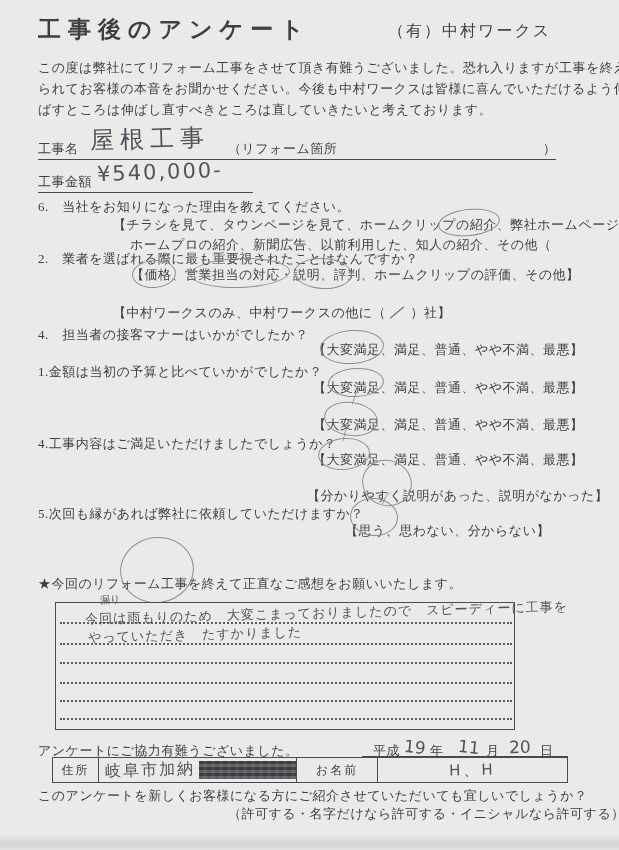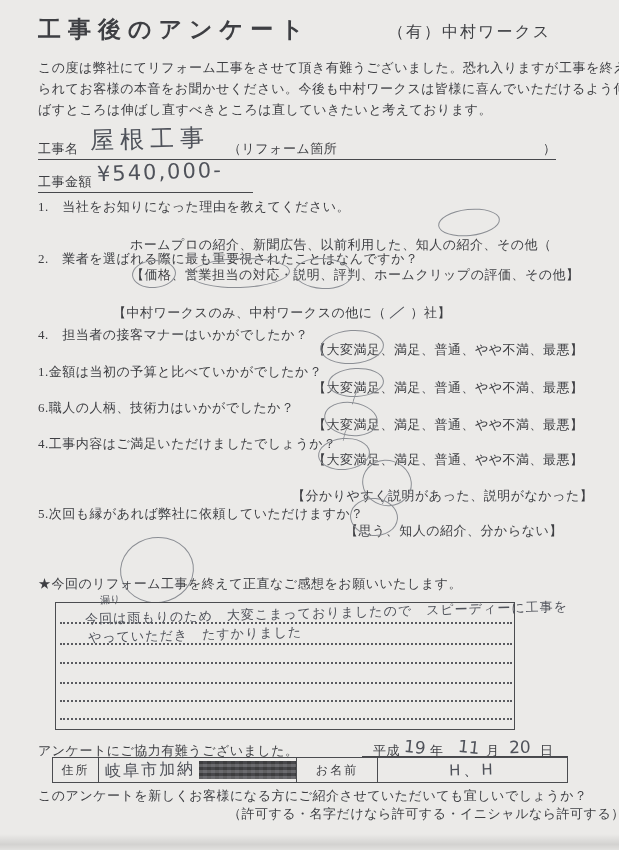--- a/index.html
+++ b/index.html
@@ -10,21 +10,21 @@
         font-family:"Liberation Serif","DejaVu Serif",serif;}
   .print{position:absolute;font-family:"Liberation Serif","DejaVu Serif",serif;
          font-size:13px;color:var(--ink);letter-spacing:0.5px;white-space:nowrap;line-height:1.25;}
   .hw{position:absolute;font-family:"DejaVu Sans","Liberation Sans",sans-serif;
       color:var(--hw);white-space:nowrap;transform:rotate(-1.5deg);line-height:1.1;}
   .rule{position:absolute;height:0;border-top:1.2px solid #47484c;}
   .pen{position:absolute;border:1.6px solid var(--pen);border-radius:50%;background:transparent;}
   .pen-tail{position:absolute;width:9px;border-left:1.6px solid var(--pen);
             border-radius:60% 40% 0 0 / 90% 60% 0 0;}
   .title{font-size:23px;font-weight:bold;letter-spacing:7px;}
-  .company{font-size:16px;letter-spacing:2px;}
+  .company{font-size:16px;letter-spacing:2px;font-family:Liberation Mono, monospace;}
   .comment-box{position:absolute;left:55px;top:602px;width:458px;height:126px;
                border:1.5px solid #4b4c50;}
   .dotline{position:absolute;left:4px;right:2px;height:0;border-top:2px dotted #5a5b60;}
   .addr-table{position:absolute;left:52px;top:757px;width:516px;height:26px;
               border:1.2px solid #4b4c50;display:flex;align-items:center;box-sizing:border-box;}
   .addr-cell{height:100%;display:flex;align-items:center;box-sizing:border-box;}
   .addr-label{justify-content:center;font-size:12px;color:var(--ink);letter-spacing:2px;
               font-family:"Liberation Serif","DejaVu Serif",serif;}
   .redaction{display:inline-block;width:104px;height:18px;margin-left:4px;vertical-align:middle;
              background-image:
@@ -48,21 +48,22 @@
   <div class="print" style="left:38px;top:141px">工事名</div>
   <div class="hw" style="left:90px;top:126px;font-size:24px;letter-spacing:6px">屋根工事</div>
   <div class="print" style="left:228px;top:141px">（リフォーム箇所</div>
   <div class="print" style="left:543px;top:141px">）</div>
   <div class="rule" style="left:38px;top:159px;width:518px"></div>
 
   <div class="print" style="left:38px;top:174px">工事金額</div>
   <div class="hw" style="left:97px;top:161px;font-size:21px;letter-spacing:2px;transform:rotate(-2deg)">¥540,000-</div>
   <div class="rule" style="left:38px;top:192px;width:215px"></div>
 
-  <div class="print" style="left:38px;top:199px">1.　当社をお知りになった理由を教えてください。</div>
+  <div class="print" style="left:38px;top:199px">6.　当社をお知りになった理由を教えてください。</div>
+  <div class="print" style="left:113px;top:217px">【チラシを見て、タウンページを見て、ホームクリップの紹介、弊社ホームページ</div>
   <div class="print" style="left:130px;top:237px">ホームプロの紹介、新聞広告、以前利用した、知人の紹介、その他（　　　　　）】</div>
   <div class="pen" style="left:438px;top:209px;width:60px;height:25px;transform:rotate(-6deg)"></div>
 
   <div class="print" style="left:38px;top:251px">2.　業者を選ばれる際に最も重要視されたことはなんですか？</div>
   <div class="print" style="left:131px;top:267px">【価格、営業担当の対応・説明、評判、ホームクリップの評価、その他】</div>
   <div class="pen" style="left:132px;top:260px;width:42px;height:26px;transform:rotate(-4deg)"></div>
   <div class="pen" style="left:190px;top:258px;width:98px;height:28px;transform:rotate(-2deg)"></div>
   <div class="pen" style="left:294px;top:258px;width:56px;height:29px;transform:rotate(3deg)"></div>
 
   <div class="print" style="left:113px;top:303px">
@@ -70,35 +71,34 @@
   </div>
 
   <div class="print" style="left:38px;top:327px">4.　担当者の接客マナーはいかがでしたか？</div>
   <div class="print" style="left:313px;top:342px">【大変満足、満足、普通、やや不満、最悪】</div>
   <div class="pen" style="left:320px;top:330px;width:62px;height:32px;transform:rotate(-4deg)"></div>
 
   <div class="print" style="left:38px;top:364px">1.金額は当初の予算と比べていかがでしたか？</div>
   <div class="print" style="left:313px;top:380px">【大変満足、満足、普通、やや不満、最悪】</div>
   <div class="pen" style="left:328px;top:368px;width:54px;height:27px;transform:rotate(-3deg)"></div>
 
-  <div class="print" style="left:38px;top:400px">6.職人の人柄、技術力はいかがでしたか？</div>
   <div class="print" style="left:313px;top:417px">【大変満足、満足、普通、やや不満、最悪】</div>
   <div class="pen" style="left:324px;top:402px;width:52px;height:32px;transform:rotate(8deg)"></div>
   <div class="pen-tail" style="left:354px;top:386px;height:20px;transform:rotate(14deg)"></div>
 
   <div class="print" style="left:38px;top:436px">4.工事内容はご満足いただけましたでしょうか？</div>
   <div class="print" style="left:313px;top:452px">【大変満足、満足、普通、やや不満、最悪】</div>
   <div class="pen" style="left:318px;top:438px;width:50px;height:30px;transform:rotate(-5deg)"></div>
   <div class="pen-tail" style="left:344px;top:424px;height:18px;transform:rotate(10deg)"></div>
 
-  <div class="print" style="left:292px;top:488px">【分かりやすく説明があった、説明がなかった】</div>
+  <div class="print" style="left:307px;top:488px">【分かりやすく説明があった、説明がなかった】</div>
   <div class="pen" style="left:362px;top:460px;width:48px;height:44px;transform:rotate(18deg)"></div>
 
   <div class="print" style="left:38px;top:506px">5.次回も縁があれば弊社に依頼していただけますか？</div>
-  <div class="print" style="left:345px;top:523px">【思う、知人の紹介、分からない】</div>
+  <div class="print" style="left:345px;top:523px">【思う、思わない、分からない】</div>
   <div class="pen" style="left:350px;top:498px;width:46px;height:36px;transform:rotate(5deg)"></div>
   <div class="pen-tail" style="left:384px;top:492px;height:14px;transform:rotate(20deg)"></div>
 
   <div class="pen" style="left:120px;top:537px;width:72px;height:64px;transform:rotate(-8deg)"></div>
 
   <div class="print" style="left:38px;top:576px">★今回のリフォーム工事を終えて正直なご感想をお願いいたします。</div>
 
   <div class="comment-box">
     <div class="dotline" style="top:19px"></div>
     <div class="dotline" style="top:40px"></div>

